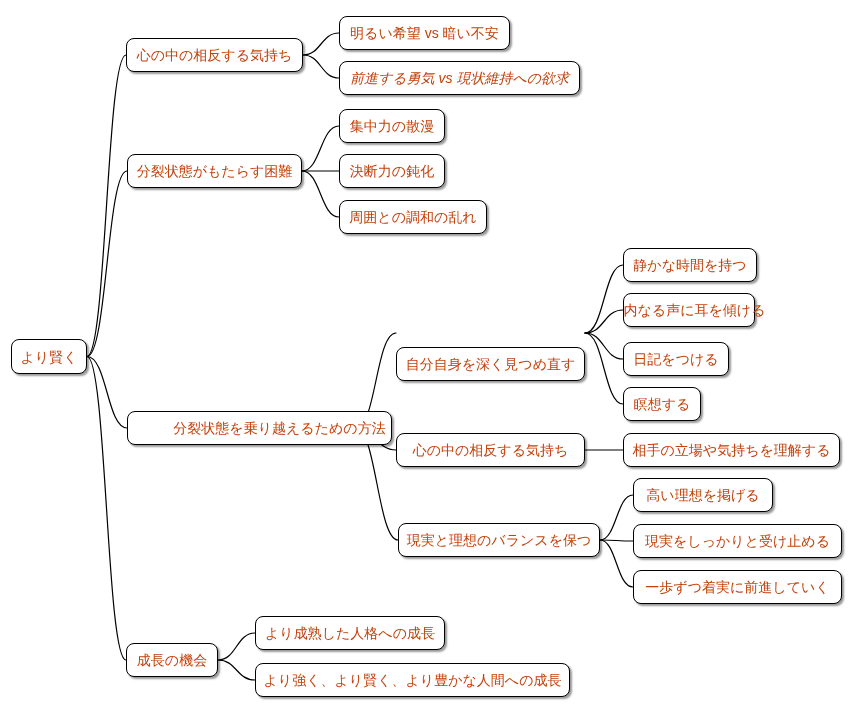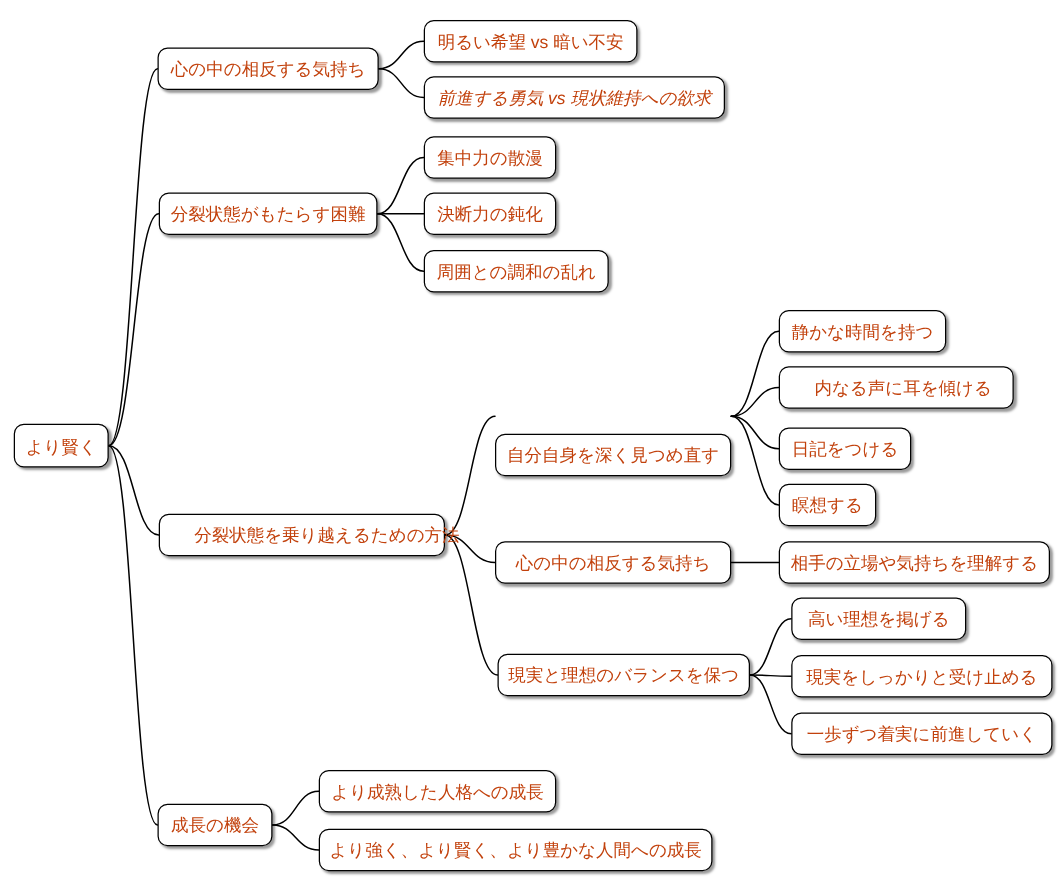--- a/index.html
+++ b/index.html
@@ -76,24 +76,24 @@
 
   <div id="node-layer">
       <div class="node" style="left: 11px; top: 339px; width: 76px; height: 35px;">より賢く</div>
       <div class="node" style="left: 126px; top: 38px; width: 177px; height: 34px;">心の中の相反する気持ち</div>
       <div class="node" style="left: 339px; top: 16px; width: 171px; height: 34px;">明るい希望 vs 暗い不安</div>
       <div class="node" style="left: 339px; top: 61px; width: 241px; height: 34px; font-style: italic;">前進する勇気 vs 現状維持への欲求</div>
       <div class="node" style="left: 127px; top: 154px; width: 175px; height: 34px;">分裂状態がもたらす困難</div>
       <div class="node" style="left: 339px; top: 109px; width: 106px; height: 34px;">集中力の散漫</div>
       <div class="node" style="left: 339px; top: 154px; width: 106px; height: 34px;">決断力の鈍化</div>
       <div class="node" style="left: 339px; top: 200px; width: 148px; height: 34px;">周囲との調和の乱れ</div>
-      <div class="node" style="left: 127px; top: 411px; width: 229px; height: 34px; padding-left: 40px;">分裂状態を乗り越えるための方法</div>
+      <div class="node" style="left: 127px; top: 411px; width: 265px; height: 34px; padding-left: 40px;">分裂状態を乗り越えるための方法</div>
       <div class="node" style="left: 396px; top: 316px; width: 189px; height: 34px; margin-top: 31px;">自分自身を深く見つめ直す</div>
       <div class="node" style="left: 623px; top: 248px; width: 134px; height: 34px;">静かな時間を持つ</div>
-      <div class="node" style="left: 623px; top: 293px; width: 188px; height: 34px; padding-left: 11px;">内なる声に耳を傾ける</div>
+      <div class="node" style="left: 623px; top: 293px; width: 132px; height: 34px; padding-left: 11px;">内なる声に耳を傾ける</div>
       <div class="node" style="left: 623px; top: 342px; width: 106px; height: 34px;">日記をつける</div>
       <div class="node" style="left: 623px; top: 387px; width: 78px; height: 34px;">瞑想する</div>
       <div class="node" style="left: 396px; top: 433px; width: 189px; height: 34px;">心の中の相反する気持ち</div>
       <div class="node" style="left: 623px; top: 433px; width: 217px; height: 34px;">相手の立場や気持ちを理解する</div>
       <div class="node" style="left: 398px; top: 523px; width: 202px; height: 34px;">現実と理想のバランスを保つ</div>
       <div class="node" style="left: 633px; top: 478px; width: 140px; height: 34px;">高い理想を掲げる</div>
       <div class="node" style="left: 633px; top: 524px; width: 209px; height: 34px;">現実をしっかりと受け止める</div>
       <div class="node" style="left: 633px; top: 570px; width: 209px; height: 34px;">一歩ずつ着実に前進していく</div>
       <div class="node" style="left: 126px; top: 643px; width: 92px; height: 34px;">成長の機会</div>
       <div class="node" style="left: 255px; top: 616px; width: 190px; height: 34px;">より成熟した人格への成長</div>

